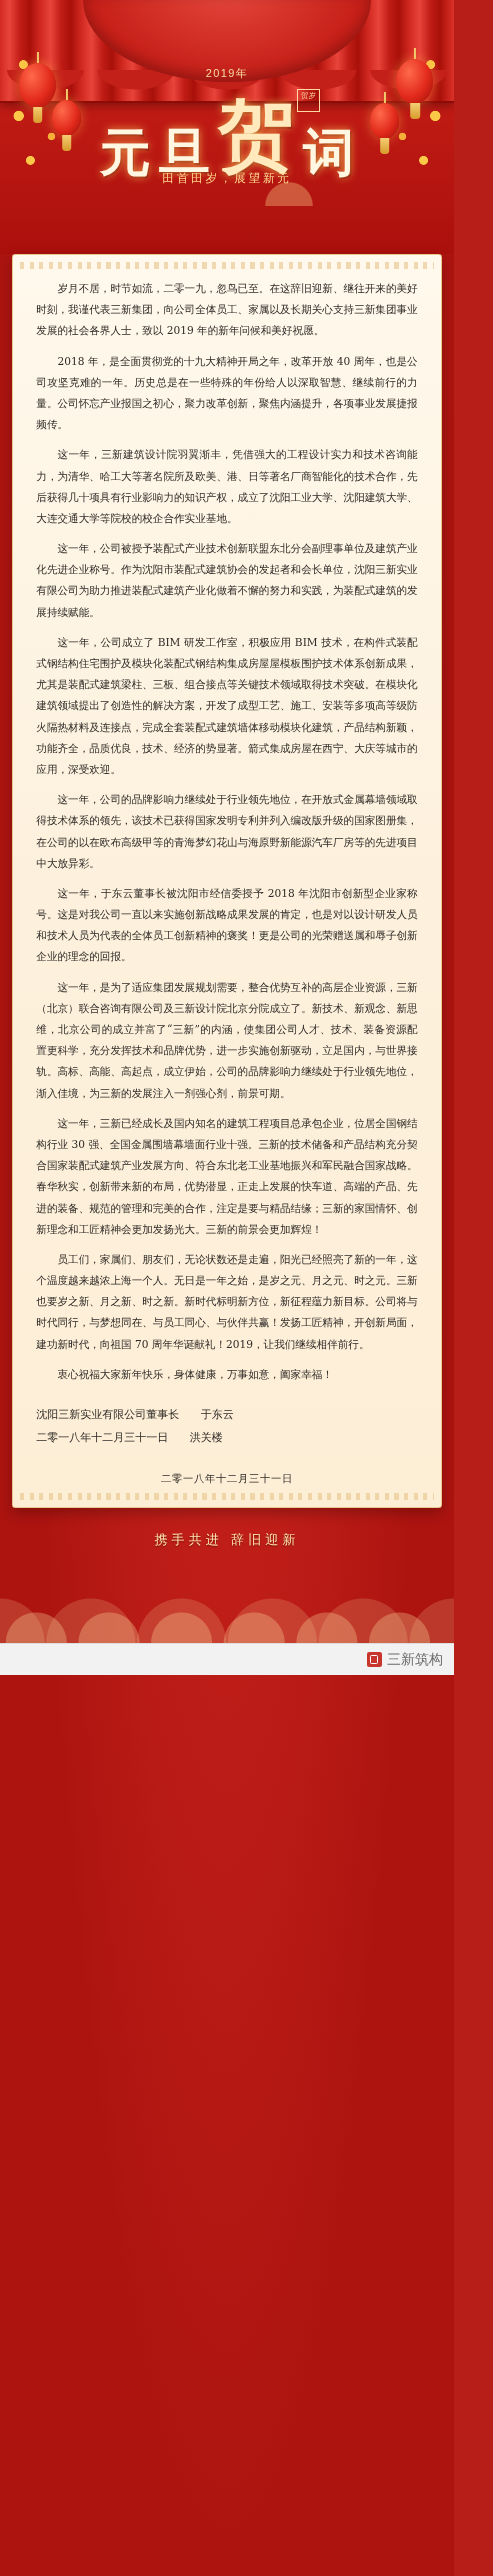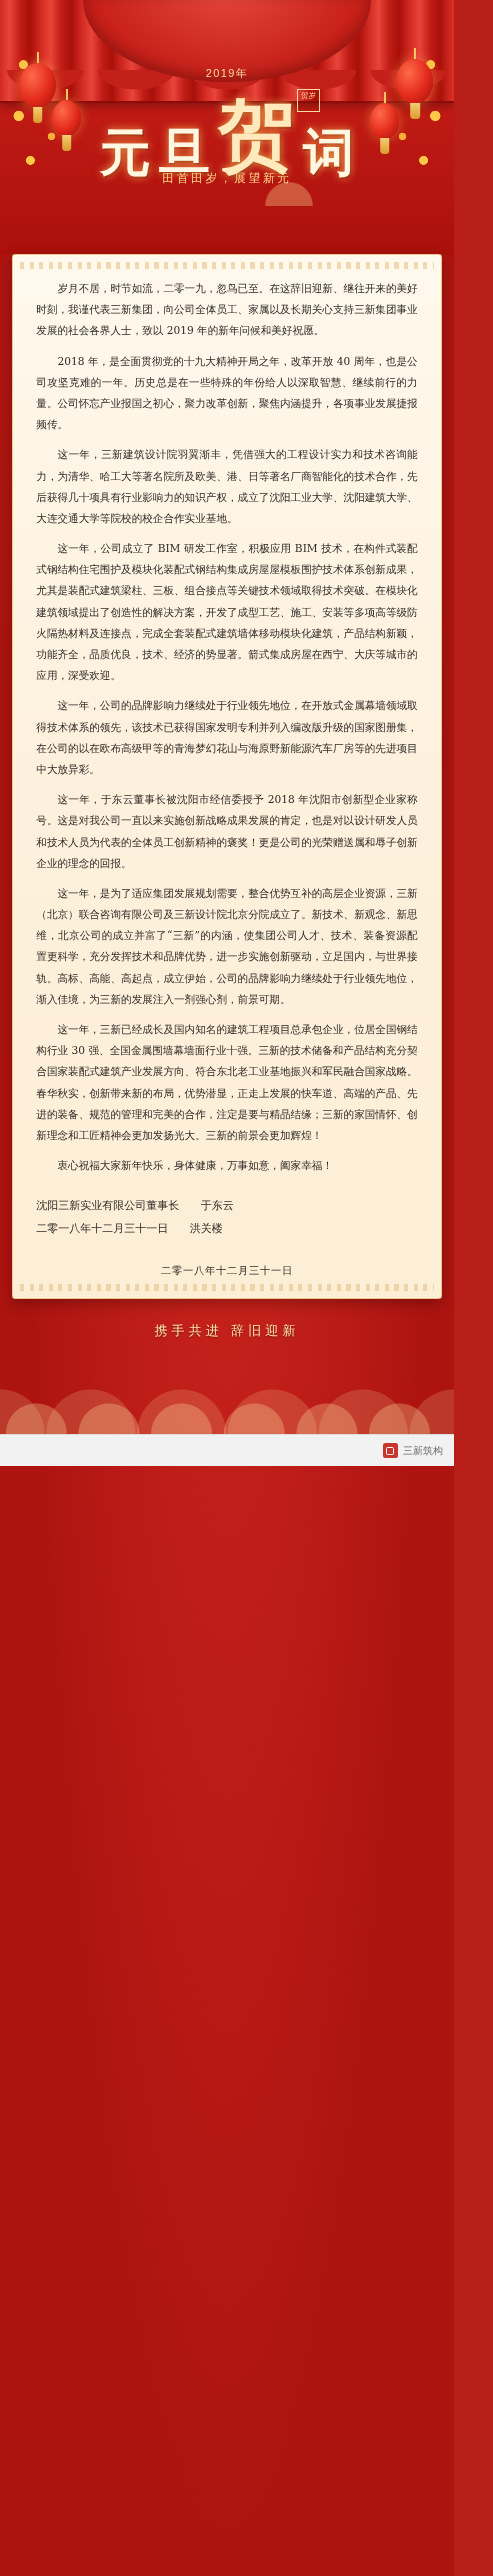--- a/index.html
+++ b/index.html
@@ -210,21 +210,21 @@
   }
   .brand-logo {
     width: 15px; height: 15px; border-radius: 2.1px;
     background: #c8352c;
     position: relative;
   }
   .brand-logo::after {
     content: ""; position: absolute; inset: 3.4px;
     border: 1.4px solid #fff; border-radius: 1.4px;
   }
-  .brand-text { font-size: 10px; color: #6b6b6b; }
+  .brand-text { font-size: 14px; color: #6b6b6b; }
 </style>
 </head>
 <body>
 
 <div class="page">
 
   <div class="header">
     <div class="curtain"></div>
     <div class="swag"></div>
 
@@ -247,25 +247,27 @@
     <div class="seal">贺岁</div>
 
     <div class="deco-fan"></div>
     <div class="subtitle">田首田岁，展望新元</div>
   </div>
 
   <div class="card">
     <p>岁月不居，时节如流，二零一九，忽鸟已至。在这辞旧迎新、继往开来的美好时刻，我谨代表三新集团，向公司全体员工、家属以及长期关心支持三新集团事业发展的社会各界人士，致以 2019 年的新年问候和美好祝愿。</p>
     <p>2018 年，是全面贯彻党的十九大精神开局之年，改革开放 40 周年，也是公司攻坚克难的一年。历史总是在一些特殊的年份给人以深取智慧、继续前行的力量。公司怀忘产业报国之初心，聚力改革创新，聚焦内涵提升，各项事业发展捷报频传。</p>
     <p>这一年，三新建筑设计院羽翼渐丰，凭借强大的工程设计实力和技术咨询能力，为清华、哈工大等著名院所及欧美、港、日等著名厂商智能化的技术合作，先后获得几十项具有行业影响力的知识产权，成立了沈阳工业大学、沈阳建筑大学、大连交通大学等院校的校企合作实业基地。</p>
+    <p>这一年，公司被授予装配式产业技术创新联盟东北分会副理事单位及建筑产业化先进企业称号。作为沈阳市装配式建筑协会的发起者和会长单位，沈阳三新实业有限公司为助力推进装配式建筑产业化做着不懈的努力和实践，为装配式建筑的发展持续赋能。</p>
     <p>这一年，公司成立了 BIM 研发工作室，积极应用 BIM 技术，在构件式装配式钢结构住宅围护及模块化装配式钢结构集成房屋屋模板围护技术体系创新成果，尤其是装配式建筑梁柱、三板、组合接点等关键技术领域取得技术突破。在模块化建筑领域提出了创造性的解决方案，开发了成型工艺、施工、安装等多项高等级防火隔热材料及连接点，完成全套装配式建筑墙体移动模块化建筑，产品结构新颖，功能齐全，品质优良，技术、经济的势显著。箭式集成房屋在西宁、大庆等城市的应用，深受欢迎。</p>
     <p>这一年，公司的品牌影响力继续处于行业领先地位，在开放式金属幕墙领域取得技术体系的领先，该技术已获得国家发明专利并列入编改版升级的国家图册集，在公司的以在欧布高级甲等的青海梦幻花山与海原野新能源汽车厂房等的先进项目中大放异彩。</p>
     <p>这一年，于东云董事长被沈阳市经信委授予 2018 年沈阳市创新型企业家称号。这是对我公司一直以来实施创新战略成果发展的肯定，也是对以设计研发人员和技术人员为代表的全体员工创新精神的褒奖！更是公司的光荣赠送属和辱子创新企业的理念的回报。</p>
     <p>这一年，是为了适应集团发展规划需要，整合优势互补的高层企业资源，三新（北京）联合咨询有限公司及三新设计院北京分院成立了。新技术、新观念、新思维，北京公司的成立并富了“三新”的内涵，使集团公司人才、技术、装备资源配置更科学，充分发挥技术和品牌优势，进一步实施创新驱动，立足国内，与世界接轨。高标、高能、高起点，成立伊始，公司的品牌影响力继续处于行业领先地位，渐入佳境，为三新的发展注入一剂强心剂，前景可期。</p>
     <p>这一年，三新已经成长及国内知名的建筑工程项目总承包企业，位居全国钢结构行业 30 强、全国金属围墙幕墙面行业十强。三新的技术储备和产品结构充分契合国家装配式建筑产业发展方向、符合东北老工业基地振兴和军民融合国家战略。春华秋实，创新带来新的布局，优势潜显，正走上发展的快车道、高端的产品、先进的装备、规范的管理和完美的合作，注定是要与精品结缘；三新的家国情怀、创新理念和工匠精神会更加发扬光大。三新的前景会更加辉煌！</p>
+    <p>员工们，家属们、朋友们，无论状数还是走遍，阳光已经照亮了新的一年，这个温度越来越浓上海一个人。无日是一年之始，是岁之元、月之元、时之元。三新也要岁之新、月之新、时之新。新时代标明新方位，新征程蕴力新目标。公司将与时代同行，与梦想同在、与员工同心、与伙伴共赢！发扬工匠精神，开创新局面，建功新时代，向祖国 70 周年华诞献礼！2019，让我们继续相伴前行。</p>
     <p class="wishes">衷心祝福大家新年快乐，身体健康，万事如意，阖家幸福！</p>
 
     <div class="sign">
       <div>
         <span class="role">沈阳三新实业有限公司董事长</span>
         <span>于东云</span>
       </div>
       <div>
         <span class="role">二零一八年十二月三十一日</span>
         <span>洪关楼</span>

